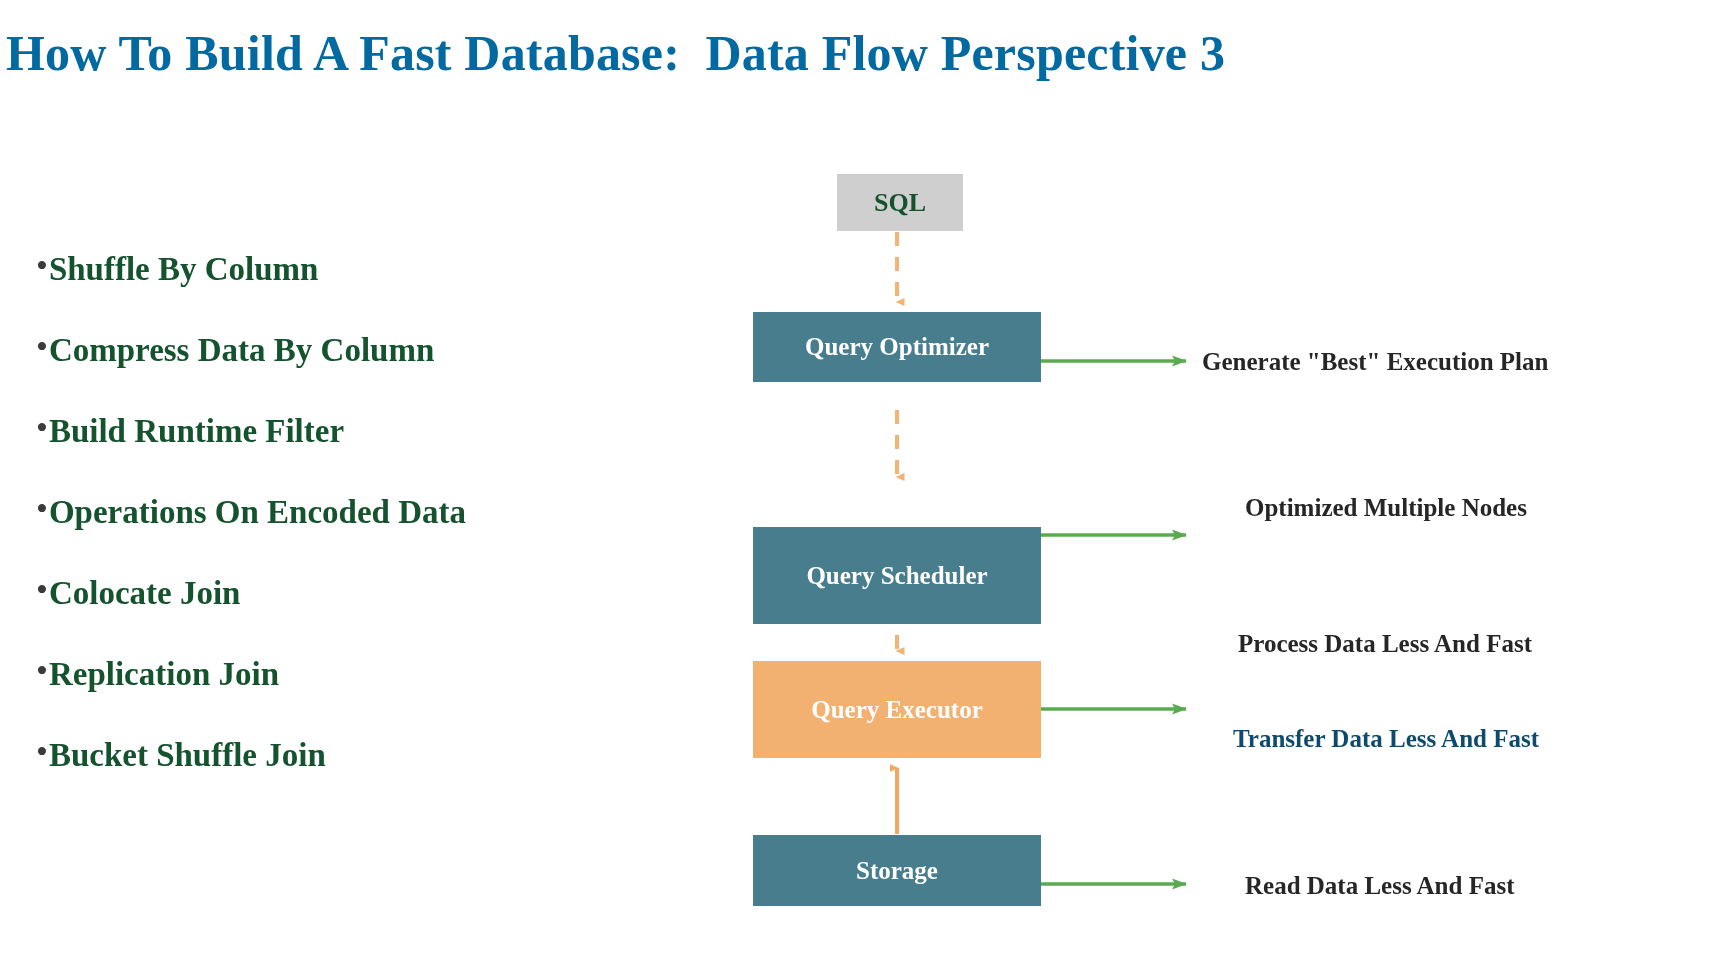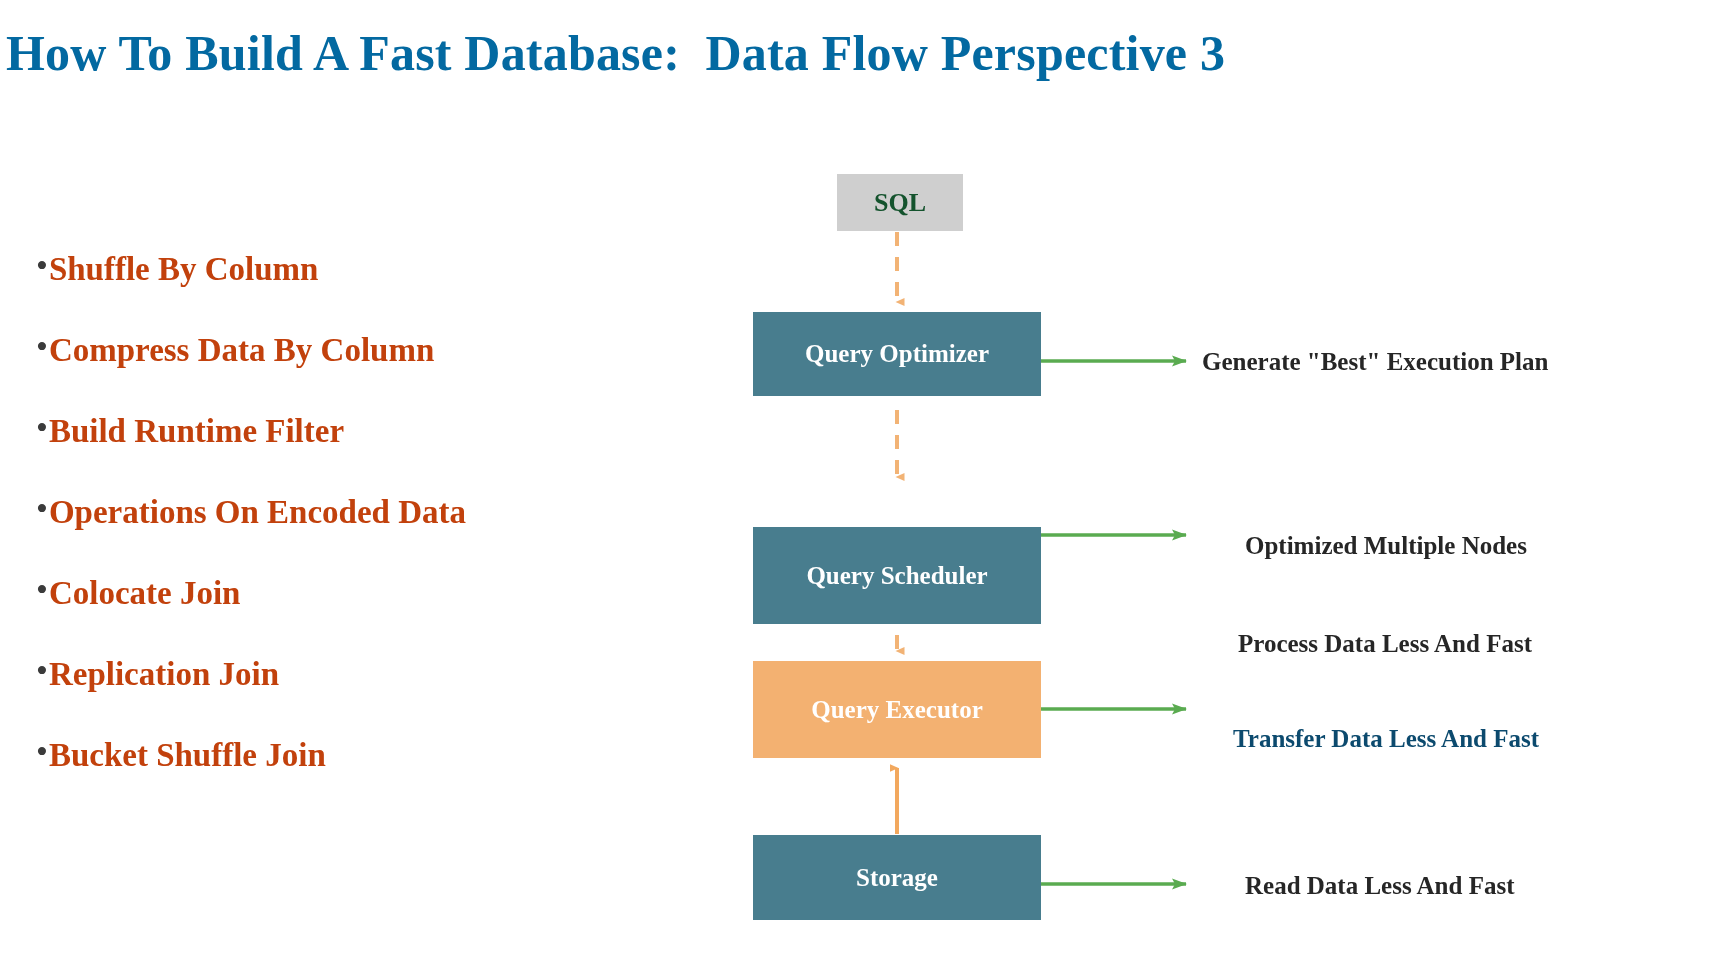--- a/index.html
+++ b/index.html
@@ -45,21 +45,21 @@
   .bullet-dot {
     font-size: 34px;
     line-height: 1;
     color: #3b3b3b;
     margin-right: 1px;
     transform: translateY(-3px);
   }
   .bullet-label {
     font-size: 33px;
     font-weight: bold;
-    color: #c2410c;
+    color: #14532d;
     white-space: nowrap;
   }
 
   
   .flow {
     position: absolute;
     left: 0;
     top: 0;
     width: 1730px;
     height: 958px;
@@ -87,21 +87,21 @@
   }
   .node-sql .node-label {
     color: #14532d;
     font-size: 26px;
   }
 
   .node-optimizer {
     left: 753px;
     top: 312px;
     width: 288px;
-    height: 84px;
+    height: 70px;
     background: #487d8e;
   }
   .node-scheduler {
     left: 753px;
     top: 487px;
     width: 288px;
     height: 97px;
     background: #487d8e;
     margin-top: 40px;
   }
@@ -110,21 +110,21 @@
     top: 661px;
     width: 288px;
     height: 97px;
     background: #f3b171;
     text-align: right;
   }
   .node-storage {
     left: 753px;
     top: 835px;
     width: 288px;
-    height: 85px;
+    height: 71px;
     background: #487d8e;
   }
   .node-optimizer .node-label,
   .node-scheduler .node-label,
   .node-executor .node-label,
   .node-storage .node-label {
     color: #ffffff;
   }
 
   
@@ -133,21 +133,21 @@
     font-size: 25px;
     font-weight: bold;
     color: #262626;
     white-space: nowrap;
   }
   .annotation.accent-red {
     color: #0c4a6e;
   }
 
   .ann-plan      { left: 1202px; top: 348px; }
-  .ann-nodes     { left: 1245px; top: 494px; margin-top: 38px; }
+  .ann-nodes     { left: 1245px; top: 494px; }
   .ann-cores     { left: 1247px; top: 558px; }
   .ann-process   { left: 1238px; top: 630px; }
   .ann-transfer  { left: 1233px; top: 725px; }
   .ann-read      { left: 1245px; top: 872px; }
 
   svg.flow-lines {
     position: absolute;
     left: 0;
     top: 0;
     width: 1730px;

